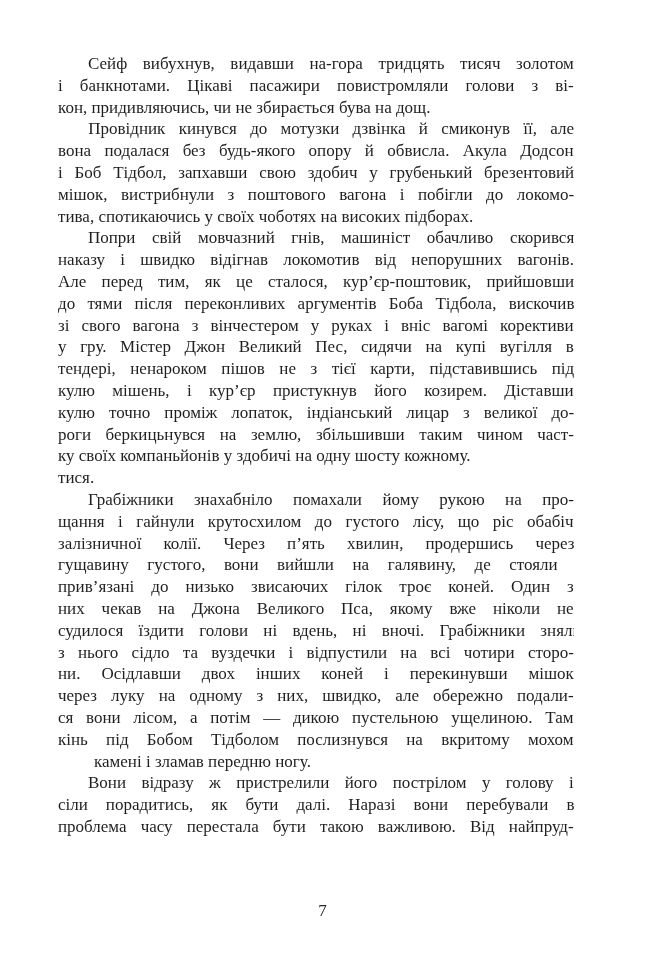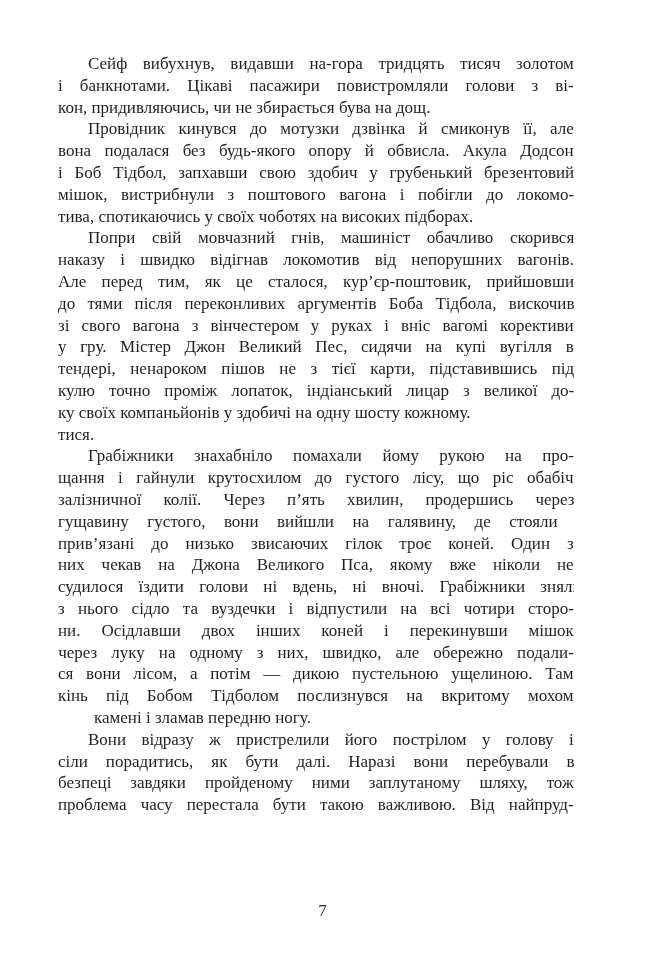--- a/index.html
+++ b/index.html
@@ -52,56 +52,57 @@
 <body>
 
 <div class="page">
   <div class="text-block">
       <div class="paragraph">
         <div class="line indent" style="display: block; word-spacing: 11.33px;">Сейф вибухнув, видавши на-гора тридцять тисяч золотом</div>
         <div class="line" style="display: block; word-spacing: 12.86px;">і банкнотами. Цікаві пасажири повистромляли голови з ві-</div>
         <div class="line para-end" style="display: block;">кон, придивляючись, чи не збирається бува на дощ.</div>
       </div>
       <div class="paragraph">
-        <div class="line indent" style="display: block; word-spacing: 9px;">Провідник кинувся до мотузки дзвінка й смиконув її, але</div>
+        <div class="line indent" style="display: block; word-spacing: 9px; text-align: right;">Провідник кинувся до мотузки дзвінка й смиконув її, але</div>
         <div class="line" style="display: block; word-spacing: 9.13px;">вона подалася без будь-якого опору й обвисла. Акула Додсон</div>
         <div class="line" style="display: block; word-spacing: 7.5px;">і Боб Тідбол, запхавши свою здобич у грубенький брезентовий</div>
         <div class="line" style="display: block; word-spacing: 9.25px;">мішок, вистрибнули з поштового вагона і побігли до локомо-</div>
         <div class="line para-end" style="display: block;">тива, спотикаючись у своїх чоботях на високих підборах.</div>
       </div>
       <div class="paragraph">
         <div class="line indent" style="display: block; word-spacing: 12.33px;">Попри свій мовчазний гнів, машиніст обачливо скорився</div>
         <div class="line" style="display: block; word-spacing: 11px;">наказу і швидко відігнав локомотив від непорушних вагонів.</div>
         <div class="line" style="display: block; word-spacing: 11px;">Але перед тим, як це сталося, кур’єр-поштовик, прийшовши</div>
         <div class="line" style="display: block; word-spacing: 8px;">до тями після переконливих аргументів Боба Тідбола, вискочив</div>
         <div class="line" style="display: block; word-spacing: 7.8px;">зі свого вагона з вінчестером у руках і вніс вагомі корективи</div>
         <div class="line" style="display: block; word-spacing: 9.4px;">у гру. Містер Джон Великий Пес, сидячи на купі вугілля в</div>
         <div class="line" style="display: block; word-spacing: 10.25px;">тендері, ненароком пішов не з тієї карти, підставившись під</div>
+        <div class="line" style="display: block; word-spacing: 13.14px;">кулю мішень, і кур’єр пристукнув його козирем. Діставши</div>
         <div class="line" style="display: block; word-spacing: 9.75px;">кулю точно проміж лопаток, індіанський лицар з великої до-</div>
+        <div class="line" style="display: block; word-spacing: 10.29px;">роги беркицьнувся на землю, збільшивши таким чином част-</div>
         <div class="line para-end" style="display: block;">ку своїх компаньйонів у здобичі на одну шосту кожному.</div>
       </div>
       <div class="paragraph">
         <div class="line para-end">тися.</div>
       </div>
       <div class="paragraph">
         <div class="line indent" style="display: block; word-spacing: 16.17px;">Грабіжники знахабніло помахали йому рукою на про-</div>
         <div class="line" style="display: block; word-spacing: 9.22px;">щання і гайнули крутосхилом до густого лісу, що ріс обабіч</div>
         <div class="line" style="display: block; word-spacing: 17.83px;">залізничної колії. Через п’ять хвилин, продершись через</div>
         <div class="line" style="display: block; word-spacing: 14.29px;">гущавину густого, вони вийшли на галявину, де стояли</div>
         <div class="line" style="display: block; word-spacing: 12.75px;">прив’язані до низько звисаючих гілок троє коней. Один з</div>
         <div class="line" style="display: block; word-spacing: 12.67px;">них чекав на Джона Великого Пса, якому вже ніколи не</div>
         <div class="line" style="display: block; word-spacing: 11px;">судилося їздити голови ні вдень, ні вночі. Грабіжники зняли</div>
         <div class="line" style="display: block; word-spacing: 9px;">з нього сідло та вуздечки і відпустили на всі чотири сторо-</div>
         <div class="line" style="display: block; word-spacing: 16.71px;">ни. Осідлавши двох інших коней і перекинувши мішок</div>
-        <div class="line" style="display: block; word-spacing: 9.78px; text-align: center;">через луку на одному з них, швидко, але обережно подали-</div>
+        <div class="line" style="display: block; word-spacing: 9.78px;">через луку на одному з них, швидко, але обережно подали-</div>
         <div class="line" style="display: block; word-spacing: 8.44px;">ся вони лісом, а потім — дикою пустельною ущелиною. Там</div>
         <div class="line" style="display: block; word-spacing: 14px;">кінь під Бобом Тідболом послизнувся на вкритому мохом</div>
         <div class="line para-end" style="display: block; margin-left: 36px;">камені і зламав передню ногу.</div>
       </div>
       <div class="paragraph">
         <div class="line indent" style="display: block; word-spacing: 11.13px;">Вони відразу ж пристрелили його пострілом у голову і</div>
         <div class="line" style="display: block; word-spacing: 13.75px;">сіли порадитись, як бути далі. Наразі вони перебували в</div>
-        <div class="line" style="display: block; word-spacing: 14.67px;">безпеці завдяки пройденому ними заплутаному шляху, тож</div>
         <div class="line para-end" style="display: block; word-spacing: 9.86px;">проблема часу перестала бути такою важливою. Від найпруд-</div>
       </div>
     </div>
   <div class="folio">7</div>
 </div>
 
 </body></html>

